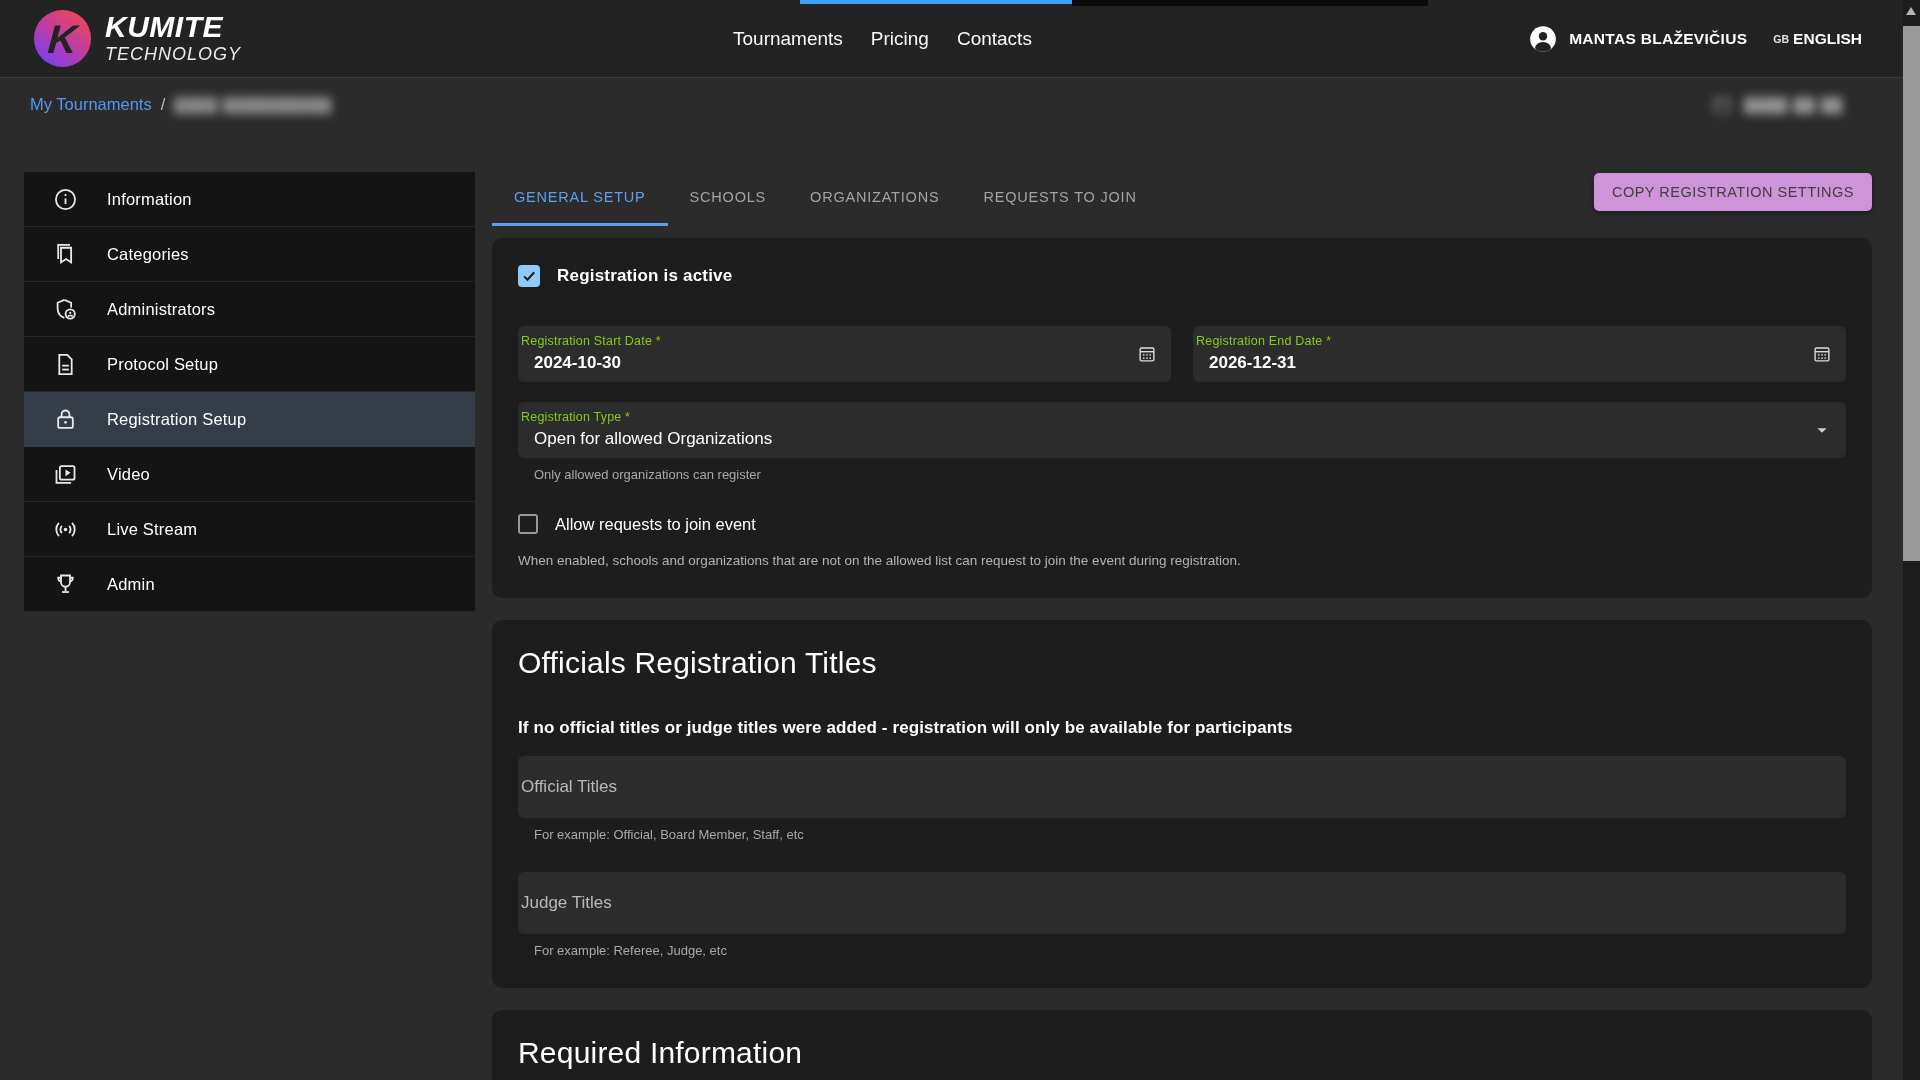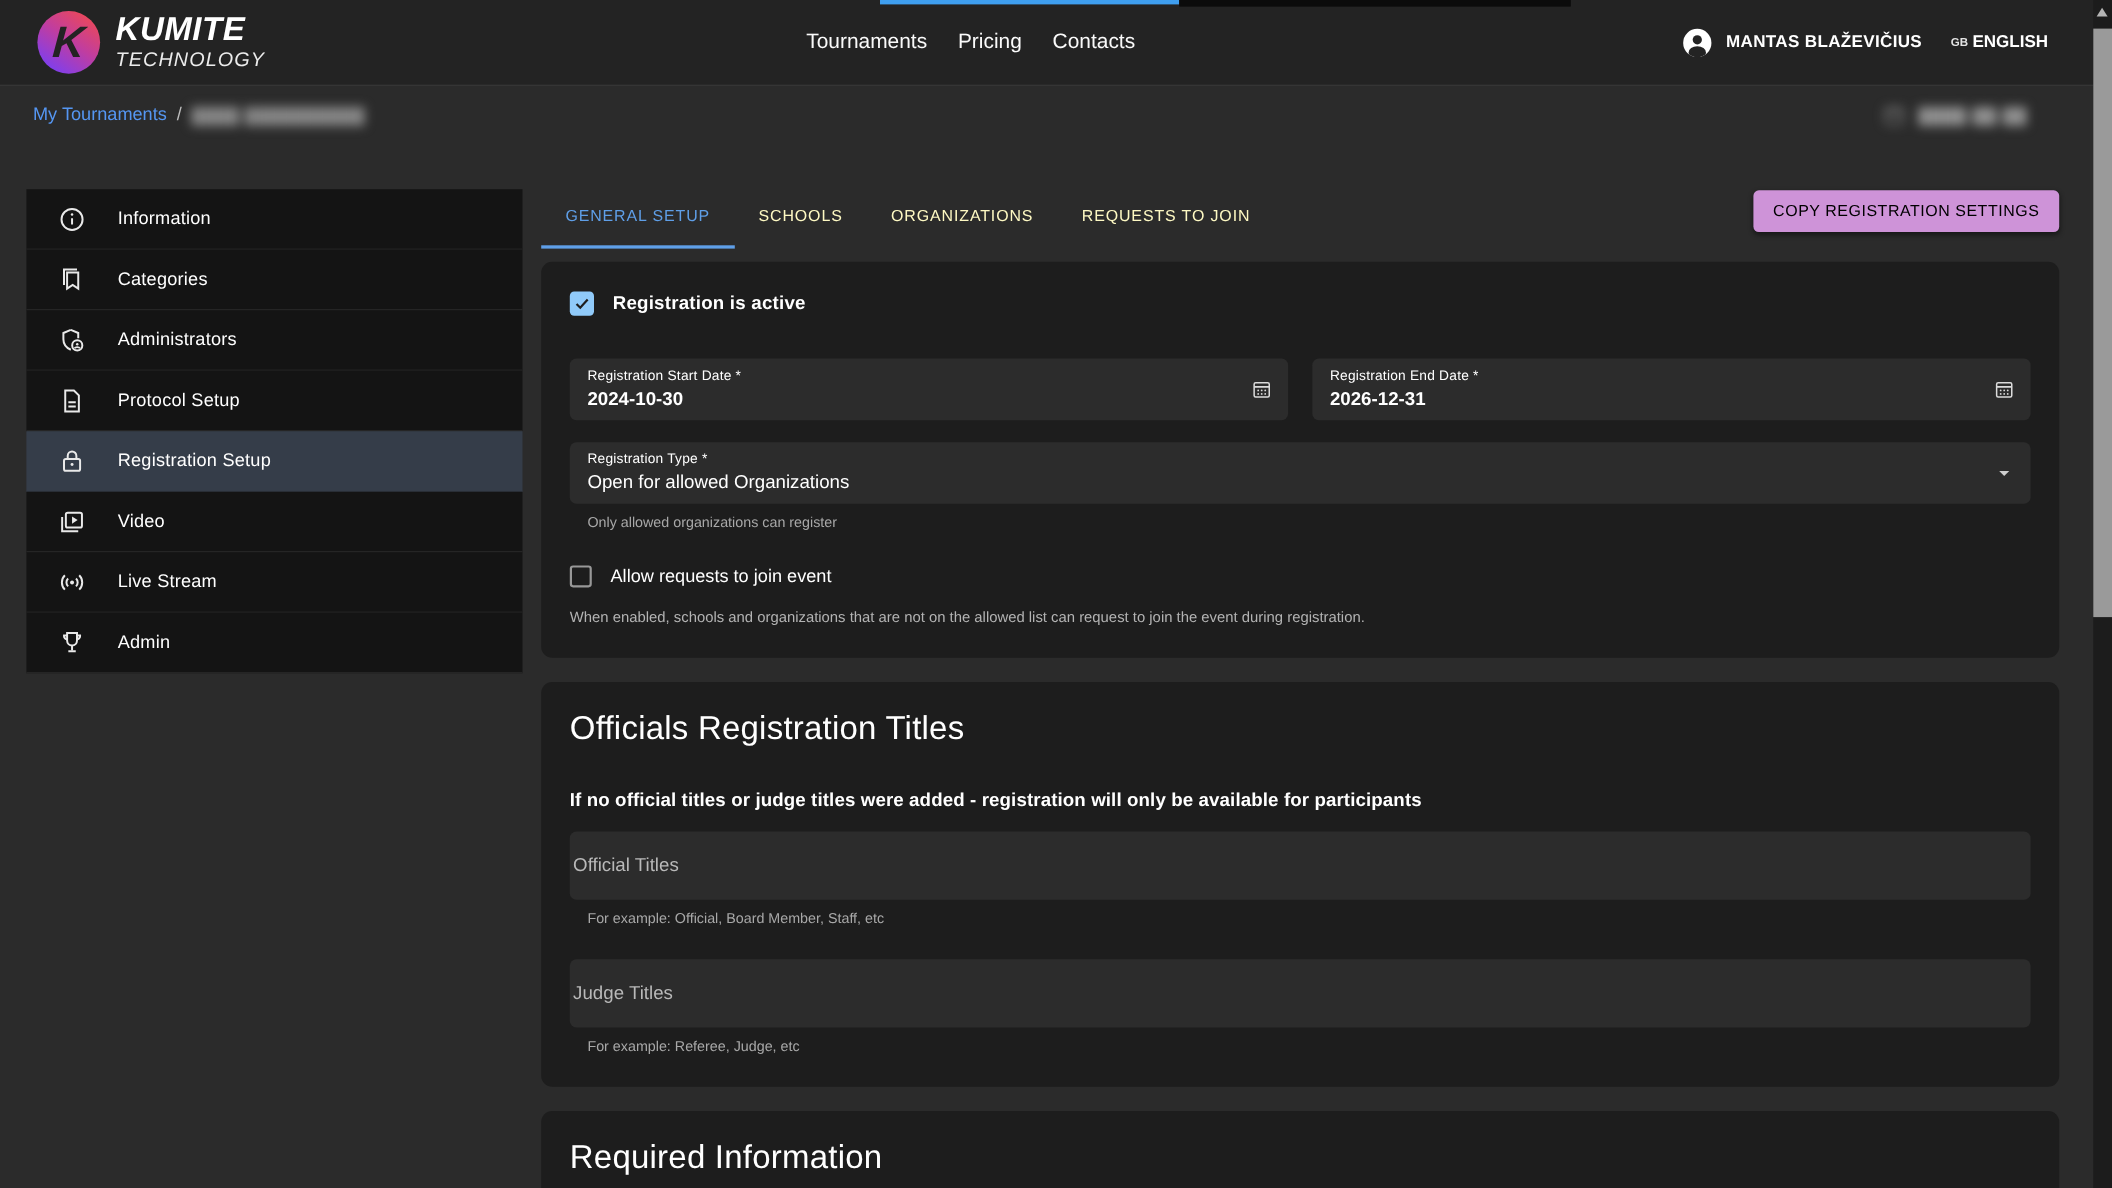--- a/index.html
+++ b/index.html
@@ -68,26 +68,26 @@
   .side-label { font-size:16.5px; font-weight:500; color:#fff; letter-spacing:.2px; }
 
   
   .main { position:absolute; left:492px; top:170px; width:1380px; }
 
   .tabs-row { position:relative; height:56px; }
   .tabs { display:flex; height:100%; }
   .tab {
     display:flex; align-items:center; padding:0 22px; height:100%;
     font-size:14.5px; font-weight:500; letter-spacing:.8px;
-    color:#fef9c3; cursor:pointer; border-bottom:3px solid transparent;
+    color:#a3a3a3; cursor:pointer; border-bottom:3px solid transparent;
   }
   .tab.active { color:#5f9fe8; border-bottom-color:#5f9fe8; }
   .copy-btn {
     position:absolute; right:0; top:3px;
-    background:#ce93d8; color:#000000; border:none; border-radius:5px;
+    background:#ce93d8; color:#404040; border:none; border-radius:5px;
     font-family:"Liberation Sans",sans-serif;
     font-size:14.5px; font-weight:500; letter-spacing:.5px;
     padding:11px 18px; cursor:pointer; box-shadow:0 2px 5px rgba(0,0,0,.45);
   }
 
   .card { background:#1d1d1d; border-radius:10px; padding:26px; }
   .card1 { margin-top:12px; padding-bottom:30px; }
   .card2 { margin-top:22px; padding-bottom:30px; }
   .card3 { margin-top:22px; height:150px; }
 
@@ -100,21 +100,21 @@
   .checkbox-empty {
     width:20px; height:20px; border:2px solid #989898; border-radius:3px; flex:0 0 auto;
   }
   .check-label-bold { font-size:17px; font-weight:700; letter-spacing:.2px; }
   .check-label { font-size:16.5px; font-weight:400; }
 
   .fields-row { display:flex; gap:22px; margin-top:38px; }
   .field { position:relative; height:56px; background:#2c2c2c; border-radius:6px; cursor:pointer; }
   .field.half { flex:1; }
   .field.full { margin-top:20px; }
-  .field-label { position:absolute; left:16px; top:8px; font-size:12.5px; color:#ffffff; letter-spacing:.2px; }
+  .field-label { position:absolute; left:3px; top:8px; font-size:12.5px; color:#84cc16; letter-spacing:.2px; }
   .field-value { position:absolute; left:16px; top:27px; font-size:17px; font-weight:700; color:#fff; }
   .field-value.normal { font-weight:400; font-size:17px; }
   .field-icon { position:absolute; right:13px; top:50%; transform:translateY(-50%); width:22px; height:22px; }
   .field-icon svg { width:22px; height:22px; }
 
   .helper { font-size:13px; color:#a8a8a8; margin:9px 0 0 16px; }
   .check-row2 { margin-top:30px; }
   .helper-wide { font-size:13.5px; color:#b3b3b3; margin-top:17px; }
 
   .card-title { font-size:30px; font-weight:500; letter-spacing:.2px; }

